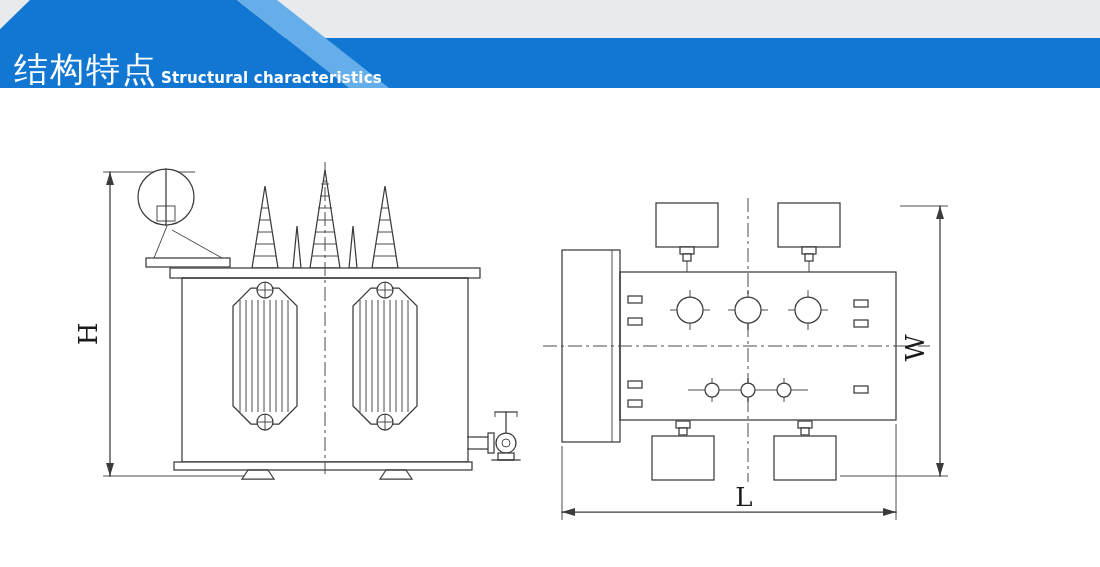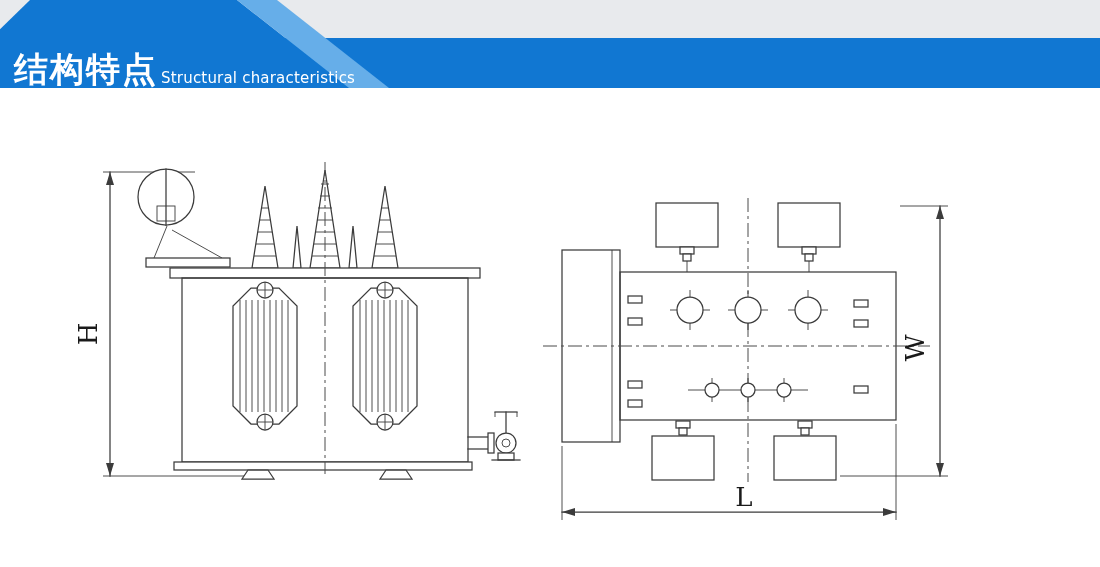--- a/index.html
+++ b/index.html
@@ -12,24 +12,24 @@
   }
   .page svg{position:absolute;left:0;top:0;}
   
   .header-titles{
     position:absolute;left:14px;top:38px;height:50px;
     display:flex;align-items:flex-end;gap:3px;
     padding-bottom:3px;z-index:5;
     color:#ffffff;
   }
   .title-cn{
-    font-size:34px;line-height:1.1;letter-spacing:2px;font-weight:700;margin-top:44px;
+    font-size:34px;line-height:1.1;letter-spacing:2px;font-weight:400;margin-top:44px;
   }
   .title-en{
-    font-size:15px;line-height:1.25;font-weight:400;letter-spacing:0.2px;
+    font-size:15px;line-height:1.25;font-weight:700;letter-spacing:0.2px;
   }
   
   .ln{stroke:#3b3b3b;stroke-width:1.25;fill:none;stroke-linecap:square;}
   .lnf{stroke:#3b3b3b;stroke-width:1.25;fill:#ffffff;}
   .thin{stroke:#3b3b3b;stroke-width:0.9;fill:none;}
   .cl{stroke:#4a4a4a;stroke-width:1;fill:none;stroke-dasharray:14 4 3 4;}
   .arrow{fill:#3b3b3b;stroke:none;}
   .dim-label{
     font-family:"DejaVu Serif","Liberation Serif",serif;
     font-size:26px;fill:#1a1a1a;

